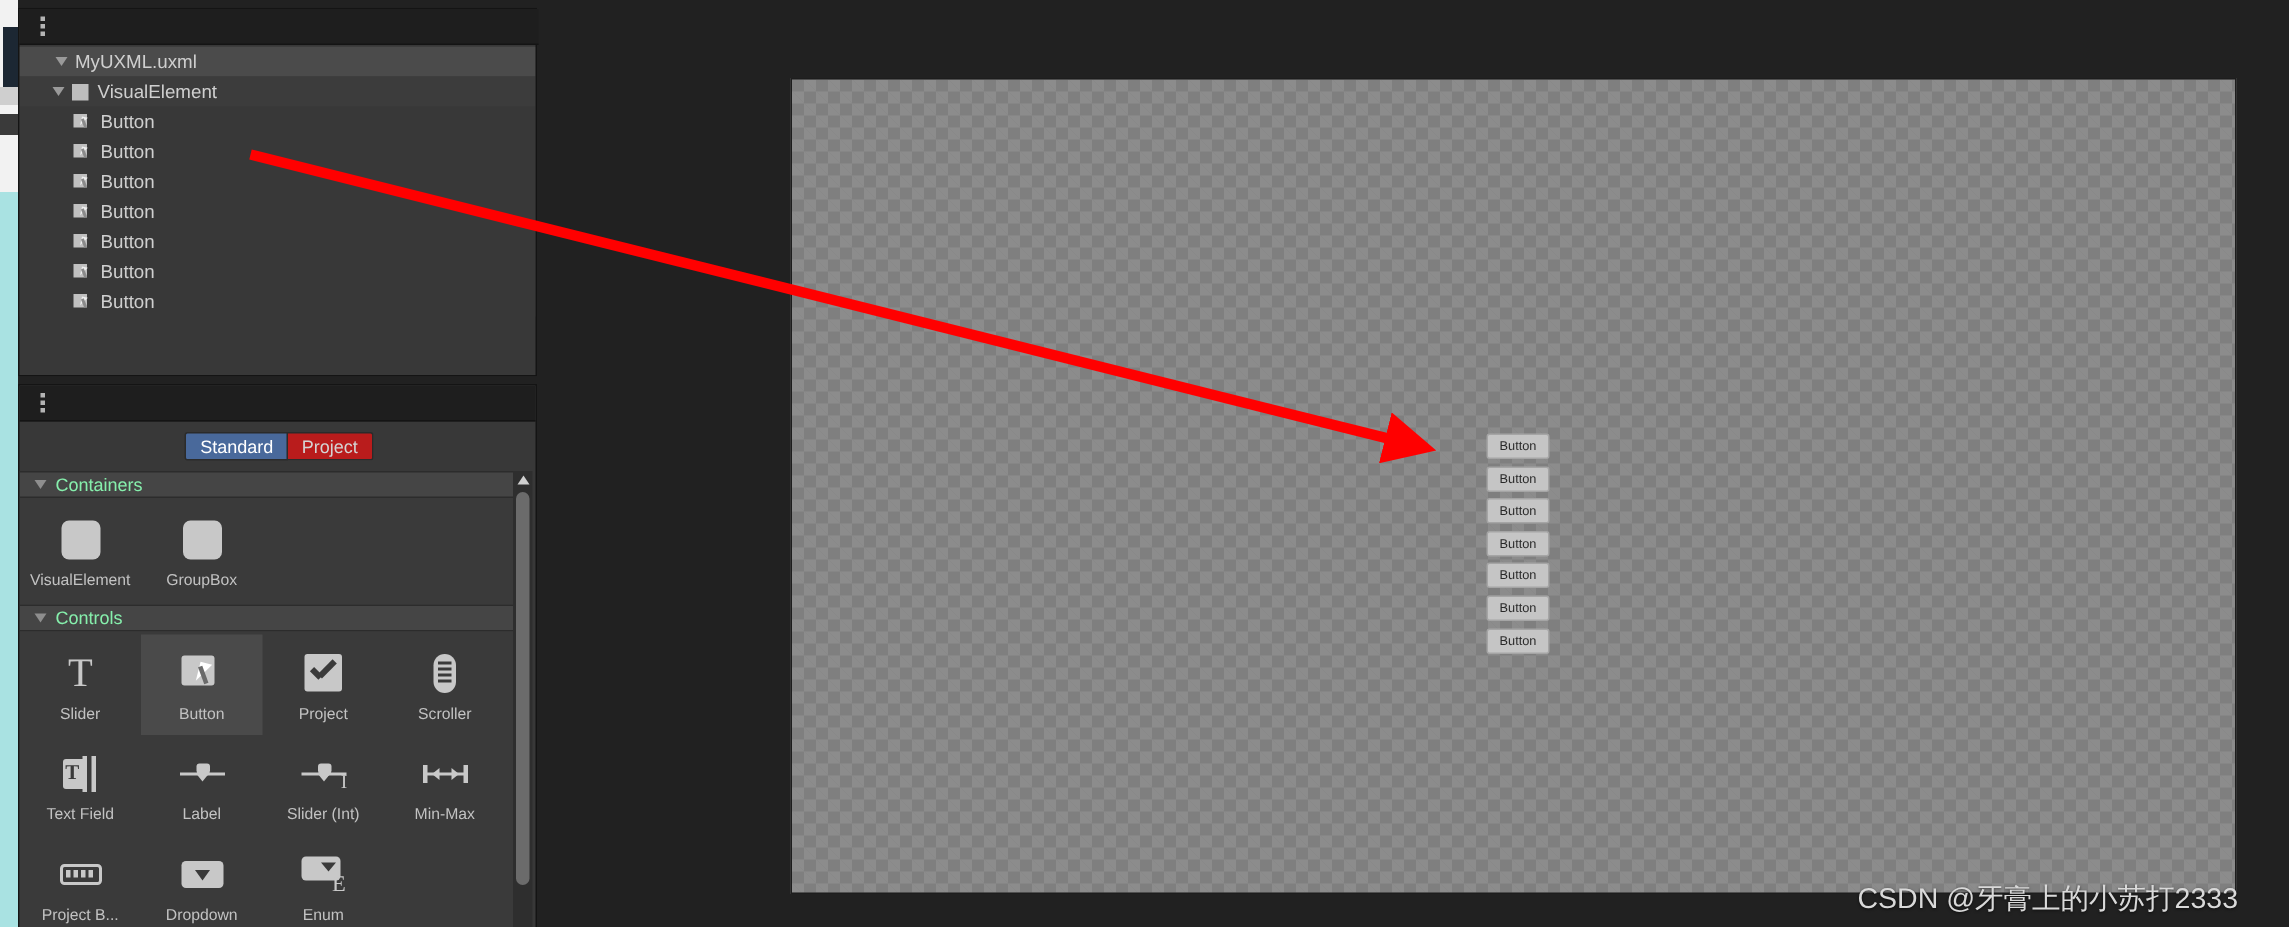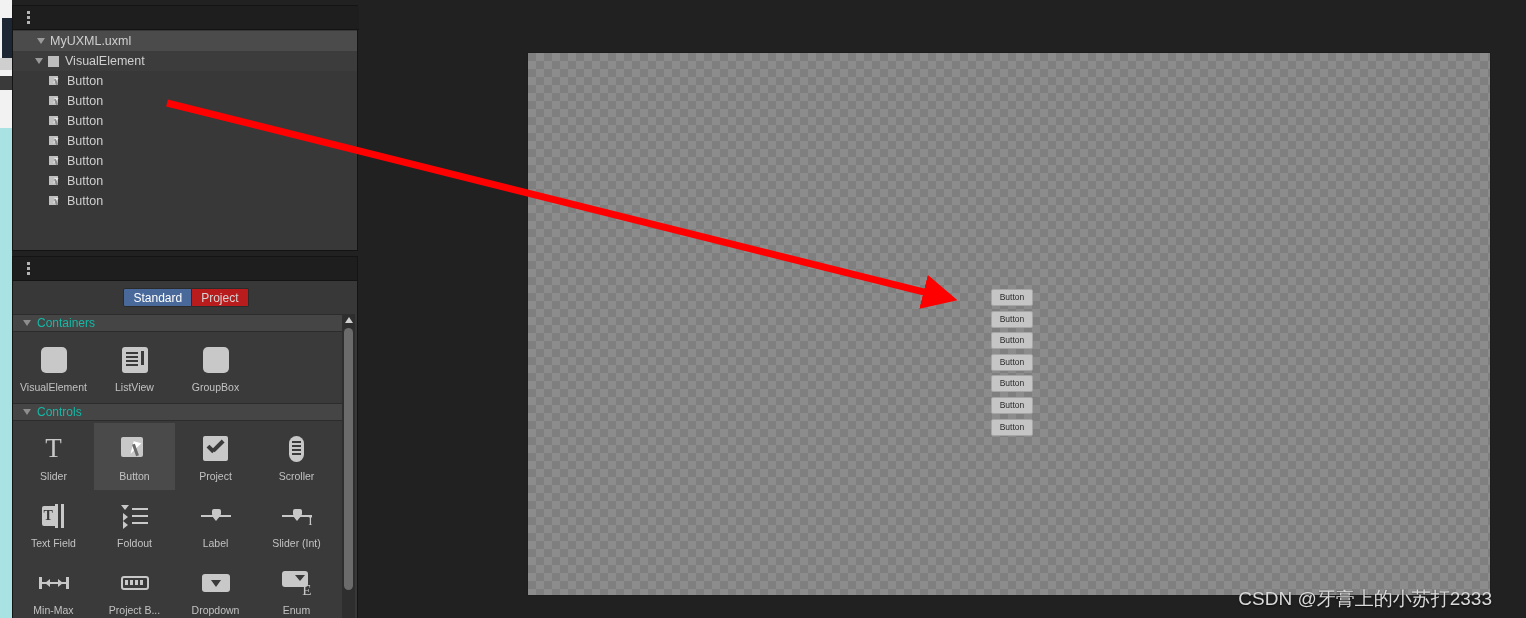--- a/index.html
+++ b/index.html
@@ -207,21 +207,21 @@
     background: #3a3a3a;
   }
   .cat-header {
     height: 18px;
     background: #454545;
     border-top: 1px solid #2c2c2c;
     border-bottom: 1px solid #2c2c2c;
     display: flex;
     align-items: center;
     padding-left: 10px;
-    color: #14b8a6;
+    color: #86efac;
     font-size: 12px;
   }
   .cat-twisty {
     width: 0; height: 0;
     border-left: 4.5px solid transparent;
     border-right: 4.5px solid transparent;
     border-top: 6px solid #8e8e8e;
     margin-right: 6px;
   }
   .grid {
@@ -524,32 +524,20 @@
         </div>
         <div class="grid">
           <div class="lib-item">
             <div class="glyph">
               <span class="ic-rrect"></span>
             </div>
             <div class="cap">VisualElement</div>
           </div>
           <div class="lib-item">
             <div class="glyph">
-              <span class="ic-list">
-                <i></i>
-                <i></i>
-                <i></i>
-                <i></i>
-                <i></i>
-              </span>
-            </div>
-            <div class="cap">ListView</div>
-          </div>
-          <div class="lib-item">
-            <div class="glyph">
               <span class="ic-rrect"></span>
             </div>
             <div class="cap">GroupBox</div>
           </div>
         </div>
         <div class="cat-header">
           <span class="cat-twisty"></span>
           <span>Controls</span>
         </div>
         <div class="grid">
@@ -589,33 +577,20 @@
           <div class="lib-item">
             <div class="glyph">
               <span class="ic-textfield">
                 <span class="box"></span>
                 <span class="t">T</span>
                 <span class="cb"></span>
                 <span class="cb2"></span>
               </span>
             </div>
             <div class="cap">Text Field</div>
-          </div>
-          <div class="lib-item">
-            <div class="glyph">
-              <span class="ic-foldout">
-                <span class="tri d" style="left:0px;top:0px"></span>
-                <span class="ln" style="left:11px;top:3px;width:16px"></span>
-                <span class="tri" style="left:2px;top:8px"></span>
-                <span class="ln" style="left:11px;top:10px;width:16px"></span>
-                <span class="tri" style="left:2px;top:16px"></span>
-                <span class="ln" style="left:11px;top:17px;width:16px"></span>
-              </span>
-            </div>
-            <div class="cap">Foldout</div>
           </div>
           <div class="lib-item">
             <div class="glyph">
               <span class="ic-slider">
                 <span class="track"></span>
                 <span class="knob"></span>
               </span>
             </div>
             <div class="cap">Label</div>
           </div>

